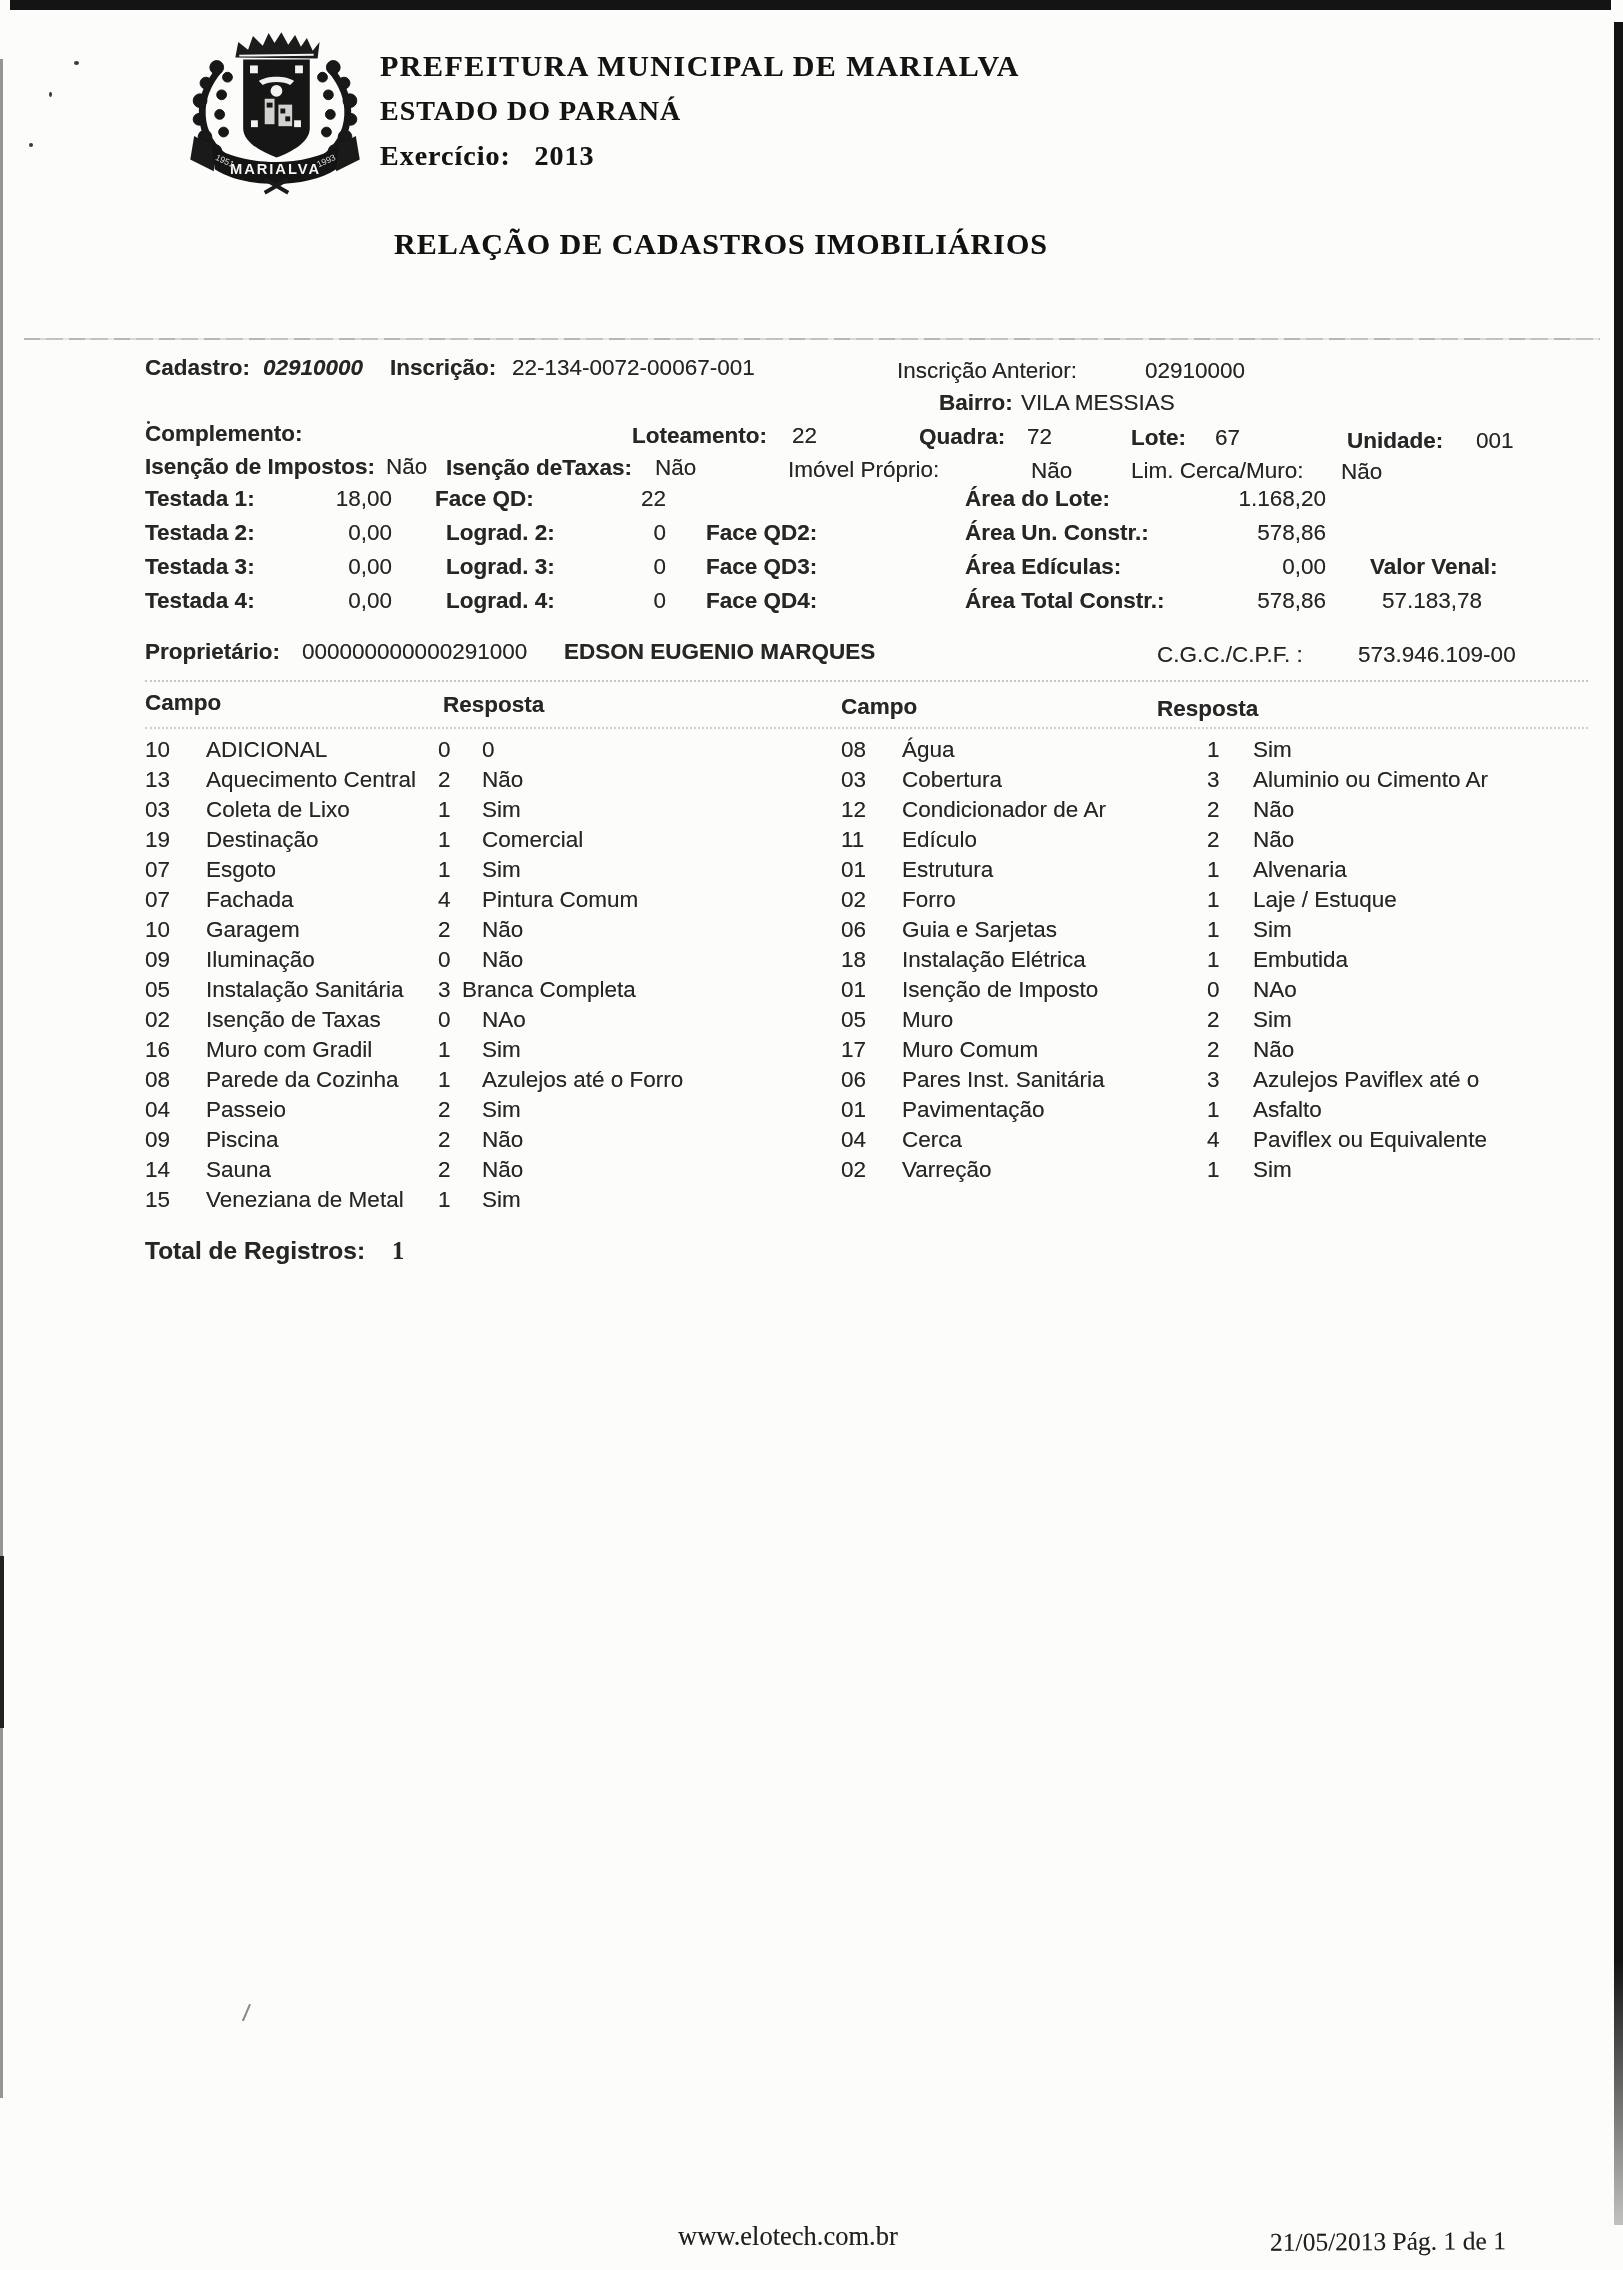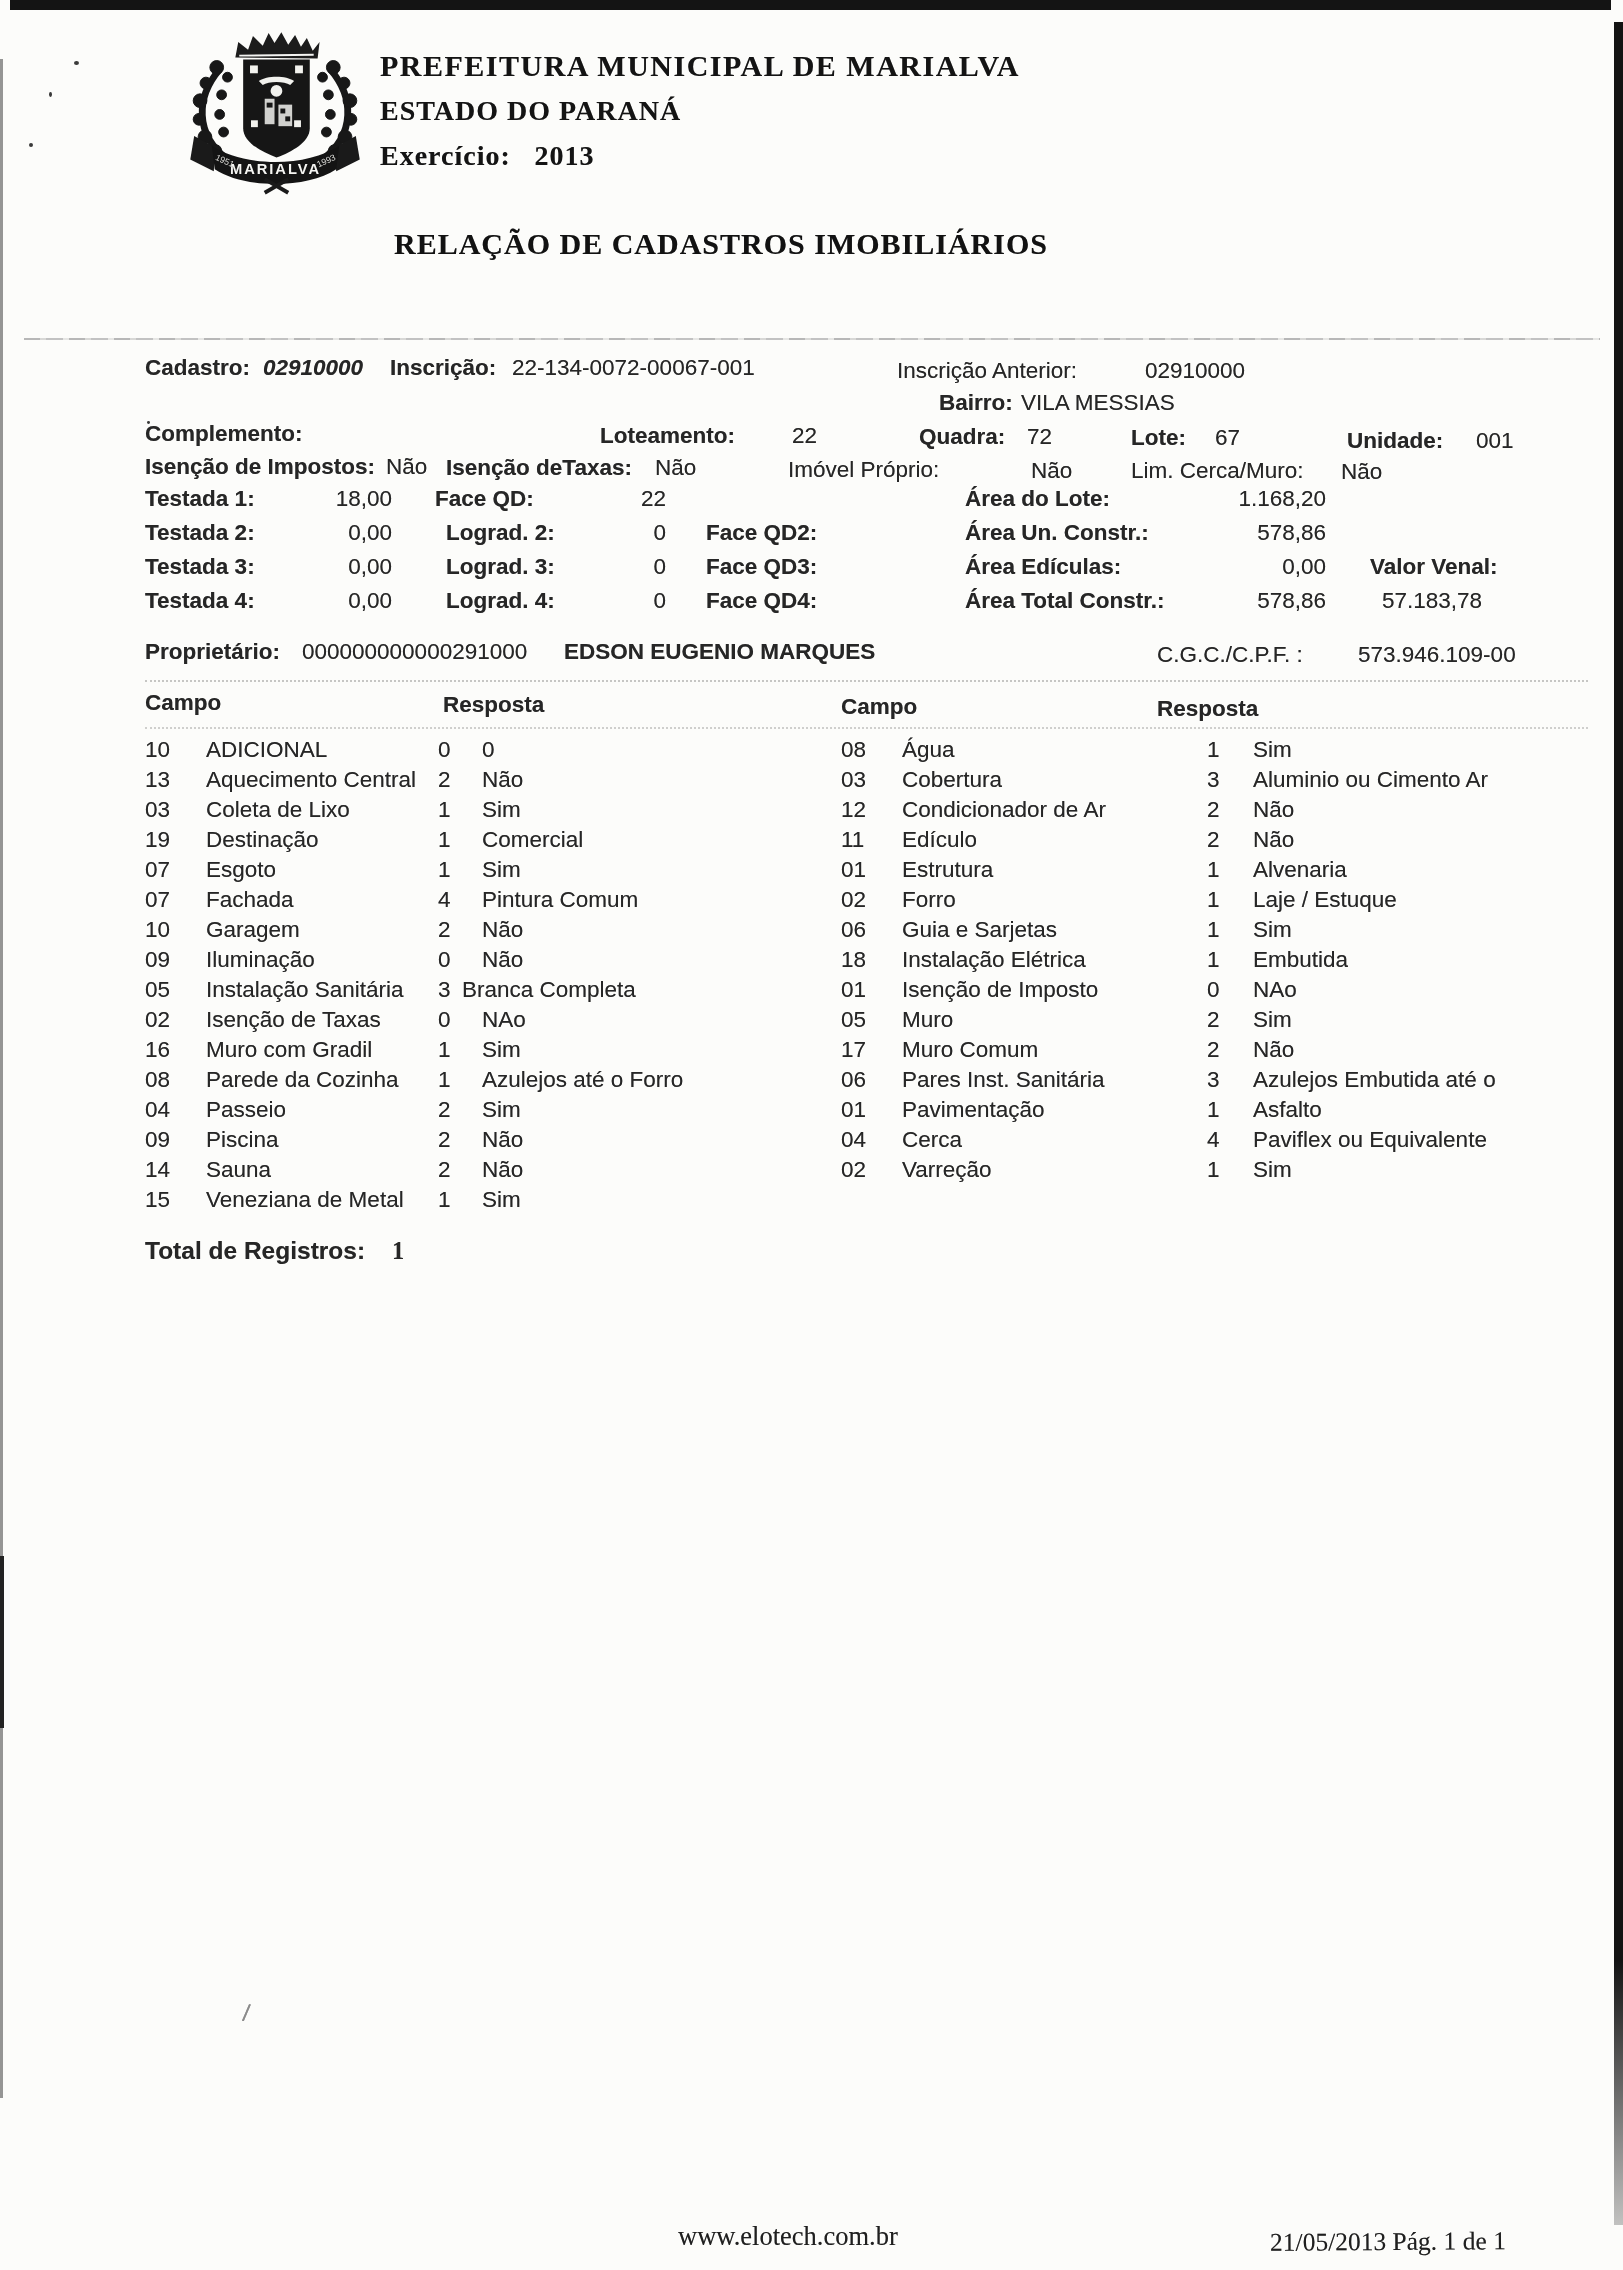--- a/index.html
+++ b/index.html
@@ -122,21 +122,21 @@
   <div class="abs b i t23" style="left:263px;top:355px;">02910000</div>
   <div class="abs b t23" style="left:390px;top:355px;">Inscrição:</div>
   <div class="abs t23" style="left:512px;top:355px;">22-134-0072-00067-001</div>
   <div class="abs t23" style="left:897px;top:358px;">Inscrição Anterior:</div>
   <div class="abs t23" style="left:1145px;top:358px;">02910000</div>
 
   <div class="abs b t23" style="left:939px;top:390px;">Bairro:</div>
   <div class="abs t23" style="left:1021px;top:390px;">VILA MESSIAS</div>
 
   <div class="abs b t23" style="left:145px;top:421px;">Complemento:</div>
-  <div class="abs b t23" style="left:600px;top:423px;">Loteamento:</div>
+  <div class="abs b t23" style="left:632px;top:423px;">Loteamento:</div>
   <div class="abs t23" style="left:792px;top:423px;">22</div>
   <div class="abs b t23" style="left:919px;top:424px;">Quadra:</div>
   <div class="abs t23" style="left:1027px;top:424px;">72</div>
   <div class="abs b t23" style="left:1131px;top:425px;">Lote:</div>
   <div class="abs t23" style="left:1215px;top:425px;">67</div>
   <div class="abs b t23" style="left:1347px;top:428px;">Unidade:</div>
   <div class="abs t23" style="left:1476px;top:428px;">001</div>
 
   <div class="abs b t23" style="left:145px;top:454px;">Isenção de Impostos:</div>
   <div class="abs t23" style="left:386px;top:454px;">Não</div>
@@ -373,21 +373,21 @@
       <div class="crow t23">
       <span class="abs" style="left:0;">17</span>
       <span class="abs" style="left:61px;">Muro Comum</span>
       <span class="abs" style="left:361px;width:17.6px;text-align:right;">2</span>
       <span class="abs" style="left:412px;">Não</span>
     </div>
       <div class="crow t23">
       <span class="abs" style="left:0;">06</span>
       <span class="abs" style="left:61px;">Pares Inst. Sanitária</span>
       <span class="abs" style="left:361px;width:17.6px;text-align:right;">3</span>
-      <span class="abs" style="left:412px;">Azulejos Embutida até o</span>
+      <span class="abs" style="left:412px;">Azulejos Paviflex até o</span>
     </div>
       <div class="crow t23">
       <span class="abs" style="left:0;">01</span>
       <span class="abs" style="left:61px;">Pavimentação</span>
       <span class="abs" style="left:361px;width:17.6px;text-align:right;">1</span>
       <span class="abs" style="left:412px;">Asfalto</span>
     </div>
       <div class="crow t23">
       <span class="abs" style="left:0;">04</span>
       <span class="abs" style="left:61px;">Cerca</span>

